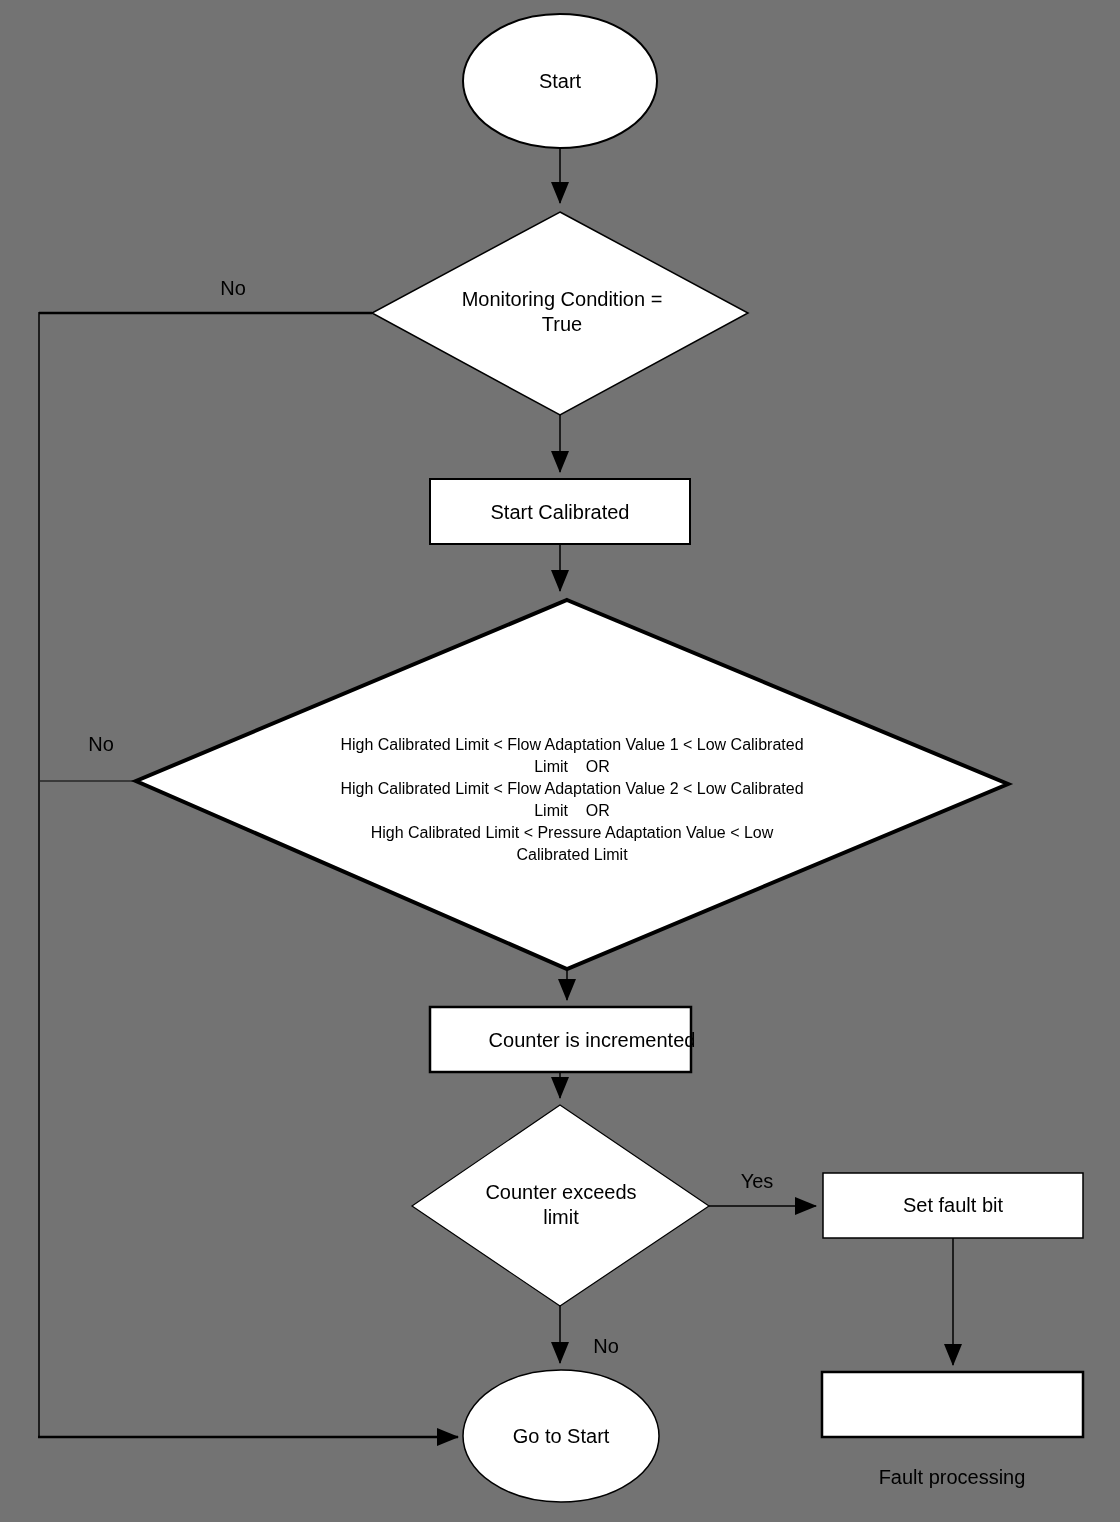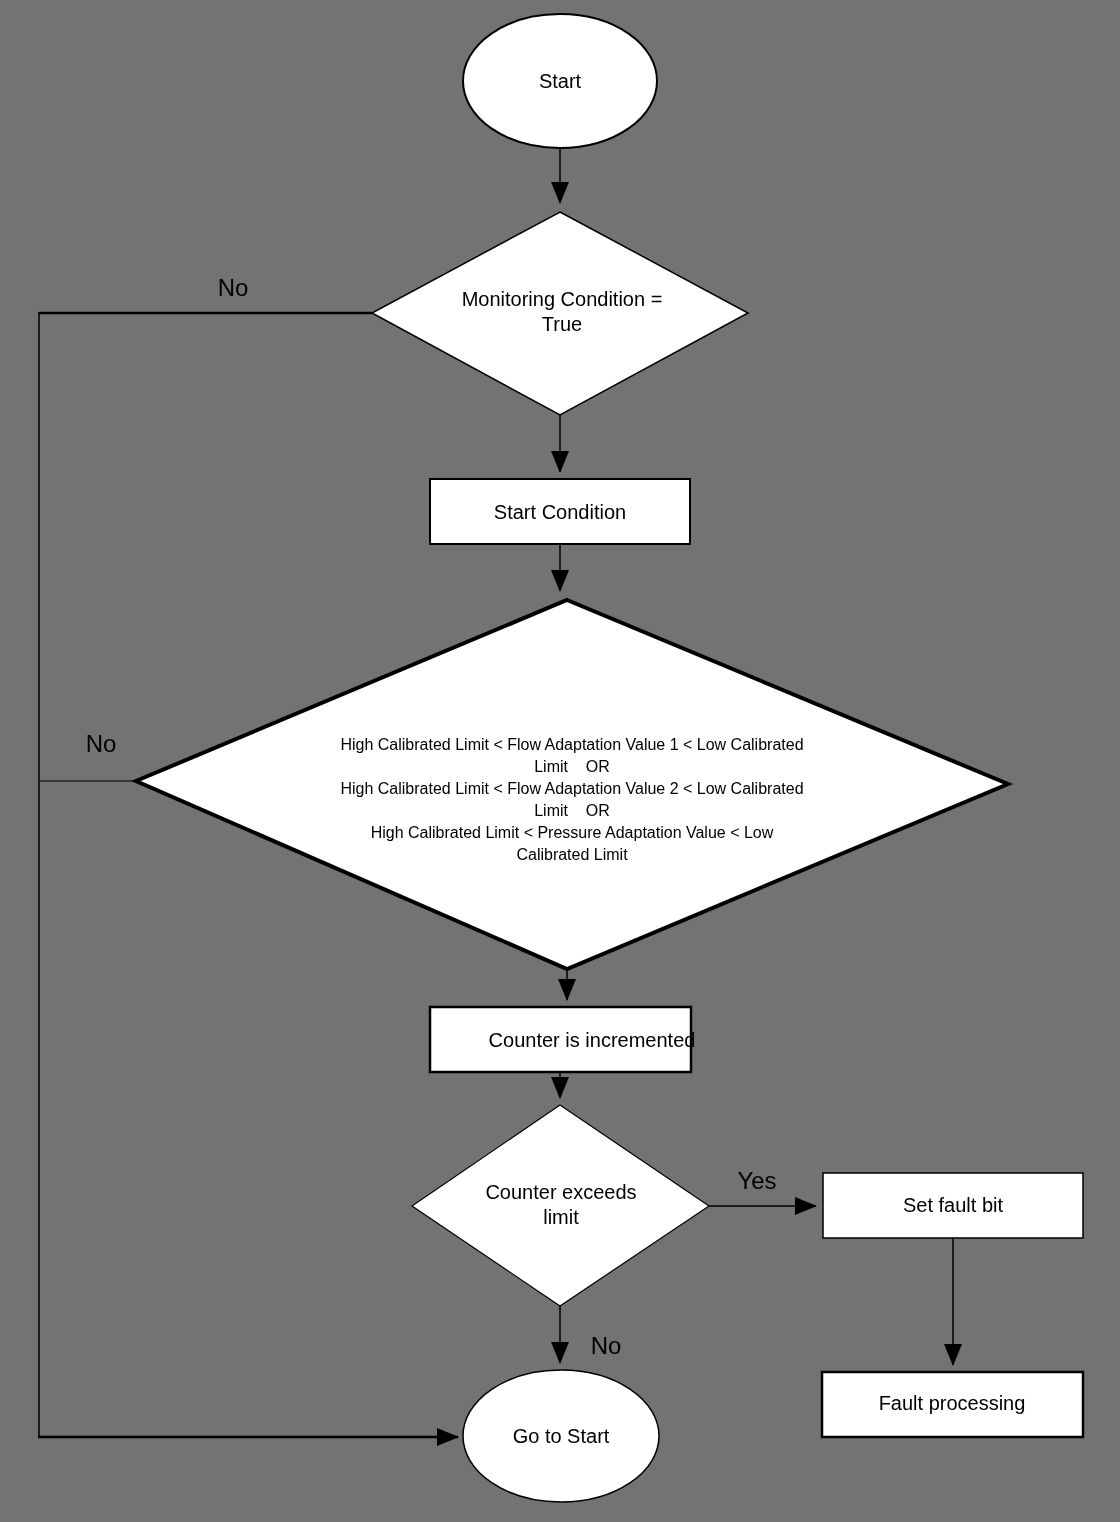--- a/index.html
+++ b/index.html
@@ -25,21 +25,21 @@
     transform: translate(-50%, -50%);
     color: #000000;
     text-align: center;
     white-space: pre-wrap;
     line-height: 1.25;
   }
   .node-label {
     font-size: 20px;
   }
   .edge-label {
-    font-size: 24px;
+    font-size: 20px;
   }
   .condition-label {
     font-size: 16px;
     line-height: 22px;
     width: 640px;
   }
 </style>
 </head>
 <body>
 
@@ -92,37 +92,37 @@
     <line x1="560" y1="1306" x2="560" y2="1363" stroke="#000000" stroke-width="1.5" marker-end="url(#arrow)"></line>
 
     <ellipse cx="561" cy="1436" rx="98" ry="66" fill="#ffffff" stroke="#000000" stroke-width="1.5"></ellipse>
   </svg>
 
   <div class="label node-label" style="left:560px; top:81px;">Start</div>
 
   <div class="label node-label" style="left:562px; top:312px; width:340px;">Monitoring Condition =
 True</div>
 
-  <div class="label node-label" style="left:560px; top:512px;">Start Condition</div>
+  <div class="label node-label" style="left:560px; top:512px;">Start Calibrated</div>
 
   <div class="label condition-label" style="left:572px; top:800px;">High Calibrated Limit &lt; Flow Adaptation Value 1 &lt; Low Calibrated
 Limit    OR
 High Calibrated Limit &lt; Flow Adaptation Value 2 &lt; Low Calibrated
 Limit    OR
 High Calibrated Limit &lt; Pressure Adaptation Value &lt; Low
 Calibrated Limit</div>
 
   <div class="label node-label" style="left:592px; top:1040px;">Counter is incremented</div>
 
   <div class="label node-label" style="left:561px; top:1205px; width:220px;text-align:center;">Counter exceeds
 limit</div>
 
   <div class="label node-label" style="left:953px; top:1205px;">Set fault bit</div>
 
-  <div class="label node-label" style="left:952px; top:1403px;">Fault processing</div>
+  <div class="label node-label" style="left:952px; top:1477px;">Fault processing</div>
 
   <div class="label node-label" style="left:561px; top:1436px;">Go to Start</div>
 
   <div class="label edge-label" style="left:233px; top:288px;">No</div>
 
   <div class="label edge-label" style="left:101px; top:744px;">No</div>
 
   <div class="label edge-label" style="left:757px; top:1181px;">Yes</div>
 
   <div class="label edge-label" style="left:606px; top:1346px;">No</div>

